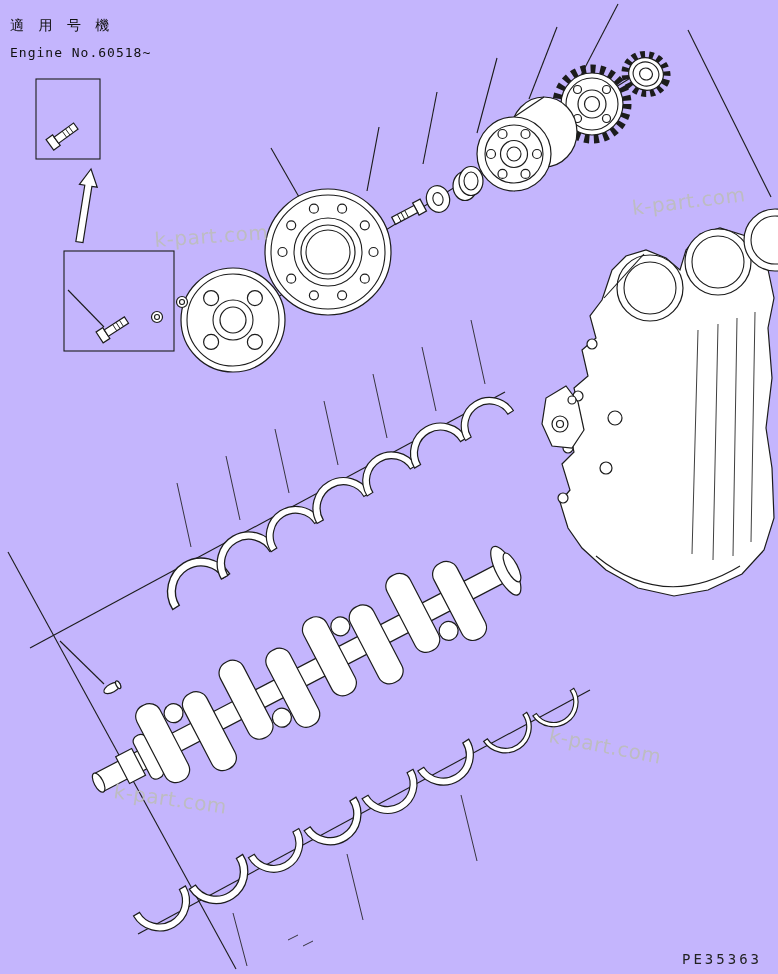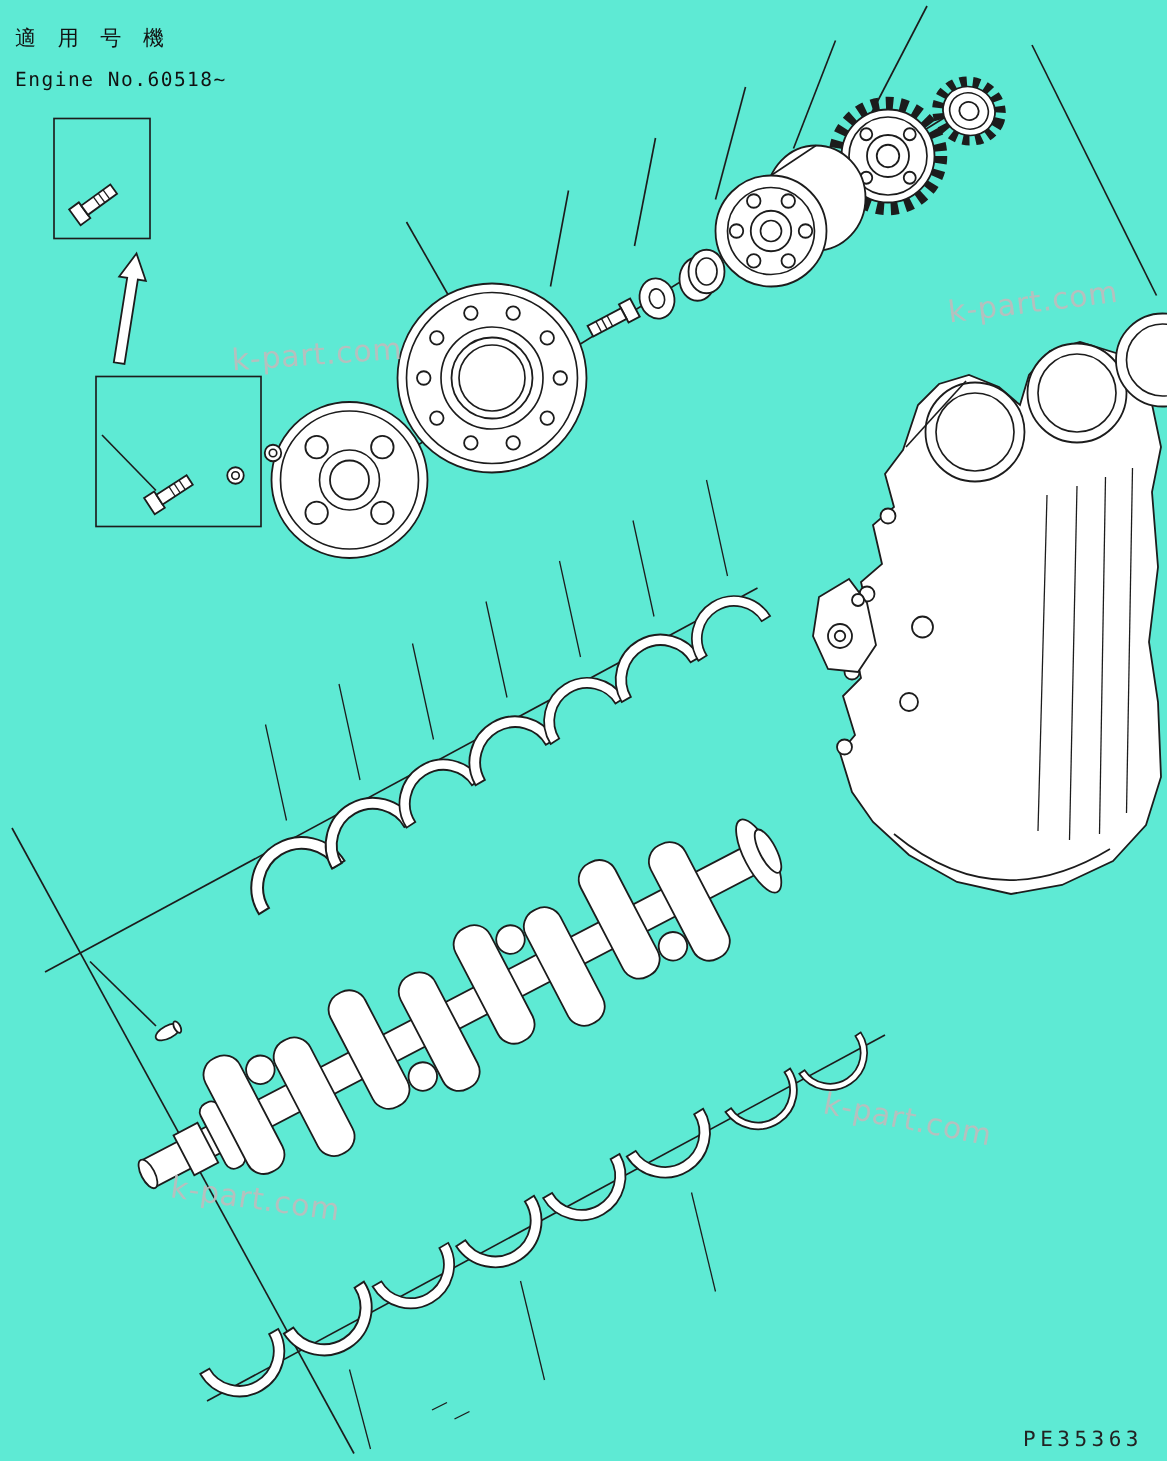--- a/index.html
+++ b/index.html
@@ -1,16 +1,16 @@
 <!DOCTYPE html>
 <html><head>
 <meta charset="utf-8">
 <style>
   html,body{margin:0;padding:0;background:#ffffff;}
-  .stage{position:relative;width:778px;height:974px;background:#5eead4;overflow:hidden;
+  .stage{position:relative;width:778px;height:974px;background:#c4b5fd;overflow:hidden;
          font-family:"DejaVu Sans",sans-serif;}
   svg{position:absolute;left:0;top:0;}
   .ln{stroke:#1c1c1c;stroke-width:1.1;fill:none;}
   .thin{stroke-width:0.85;}
   .pt{stroke:#1c1c1c;stroke-width:1.2;fill:#ffffff;}
   .teeth{stroke:#1c1c1c;fill:none;}
   .jp{font-size:14px;letter-spacing:5px;fill:#111;}
   .eng{font-family:"DejaVu Sans Mono","Liberation Mono",monospace;font-size:13px;letter-spacing:1px;fill:#111;}
   .code{font-family:"DejaVu Sans Mono","Liberation Mono",monospace;font-size:14px;letter-spacing:3px;fill:#222;}
   .wm{font-size:20px;letter-spacing:.5px;fill:#bdbdbd;opacity:.92;}

